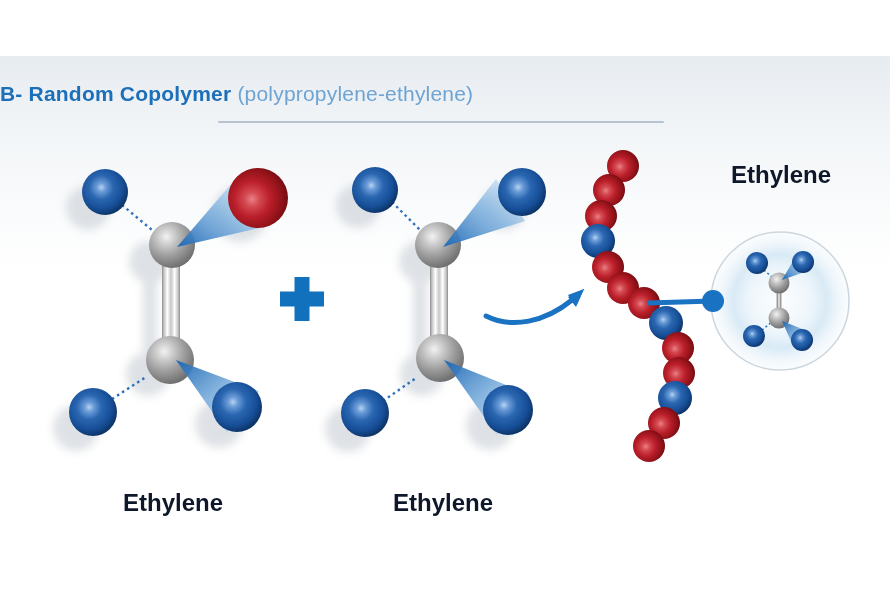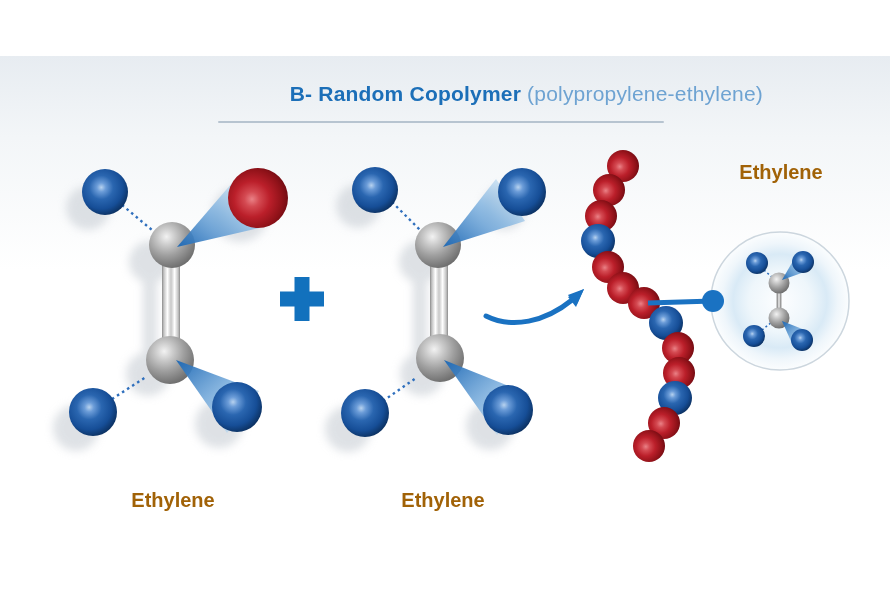--- a/index.html
+++ b/index.html
@@ -5,32 +5,32 @@
   html,body{margin:0;padding:0;background:#ffffff;}
   #stage{
     position:relative;width:890px;height:600px;overflow:hidden;
     background:#ffffff;font-family:"Liberation Sans",sans-serif;
   }
   #band{
     position:absolute;left:0;top:56px;width:890px;height:510px;
     background:linear-gradient(180deg,#e7ecf1 0%,#f3f6f8 16%,#ffffff 42%,#ffffff 100%);
   }
   .title-wrap{
-    position:absolute;left:0;top:82px;width:763px;text-align:right;
+    position:absolute;left:0;top:82px;width:763px;text-align:left;
     font-size:21px;letter-spacing:.2px;white-space:nowrap;
   }
   .title-bold{font-weight:bold;color:#1c6fb8;}
   .title-light{font-weight:normal;color:#6ea3d2;}
   .title-rule{
     position:absolute;left:218px;top:121px;width:446px;height:2px;
     background:#b7c4d0;border-radius:1px;
   }
   .mol-label{
     position:absolute;transform:translateX(-50%);
-    font-size:20px;font-weight:bold;color:#a16207;white-space:nowrap;
+    font-size:24px;font-weight:bold;color:#0f172a;white-space:nowrap;
   }
   #label-propylene{left:173px;top:489px;}
   #label-ethylene{left:443px;top:489px;}
   #label-inset{left:781px;top:161px;}
   svg{position:absolute;left:0;top:0;}
 </style>
 </head>
 <body>
 
 <div id="stage">

